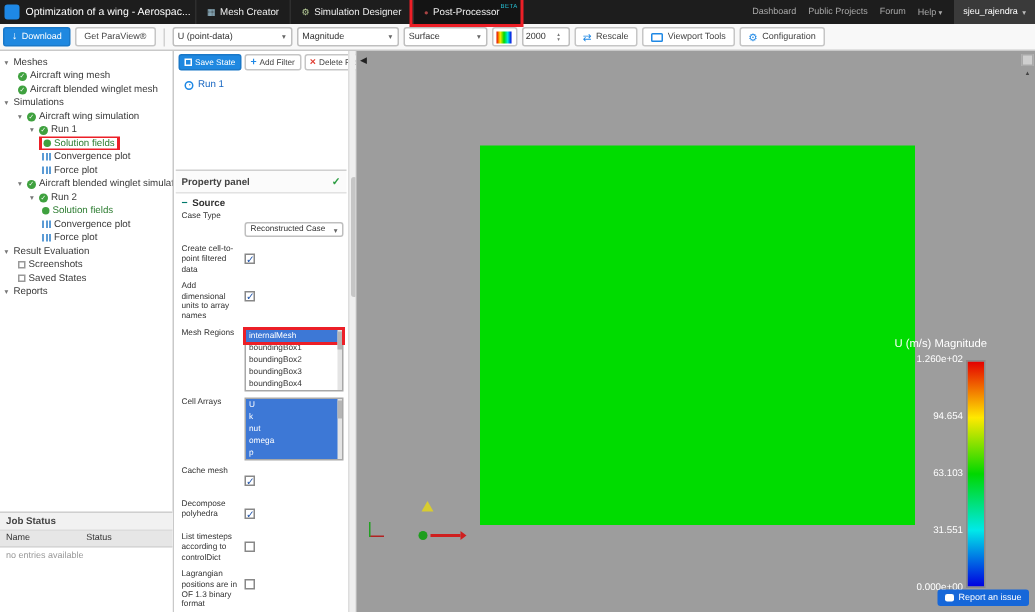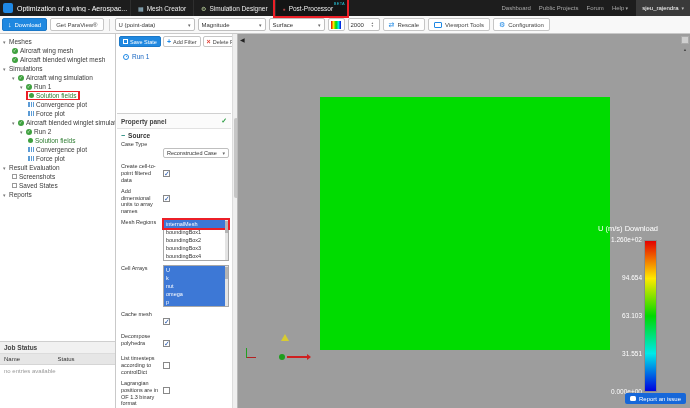--- a/index.html
+++ b/index.html
@@ -387,21 +387,21 @@
 </div>
 
 <div class="viewport">
   <span class="collapse-btn"></span>
   <span class="vscroll-btn"></span>
   <div class="surface"></div>
   <span class="marker-cone"></span>
   <span class="marker-dot"></span>
   <span class="marker-arrow"></span>
   <span class="orientation-axes"></span>
-  <div class="legend-title">U (m/s) Download</div>
+  <div class="legend-title">U (m/s) Magnitude</div>
   <div class="colorbar"></div>
   <div class="tick t0">1.260e+02</div>
   <div class="tick t1">94.654</div>
   <div class="tick t2">63.103</div>
   <div class="tick t3">31.551</div>
   <div class="tick t4">0.000e+00</div>
   <div class="report-btn">
     <span class="bubble-icon"></span>
     <span>Report an issue</span>
   </div>

